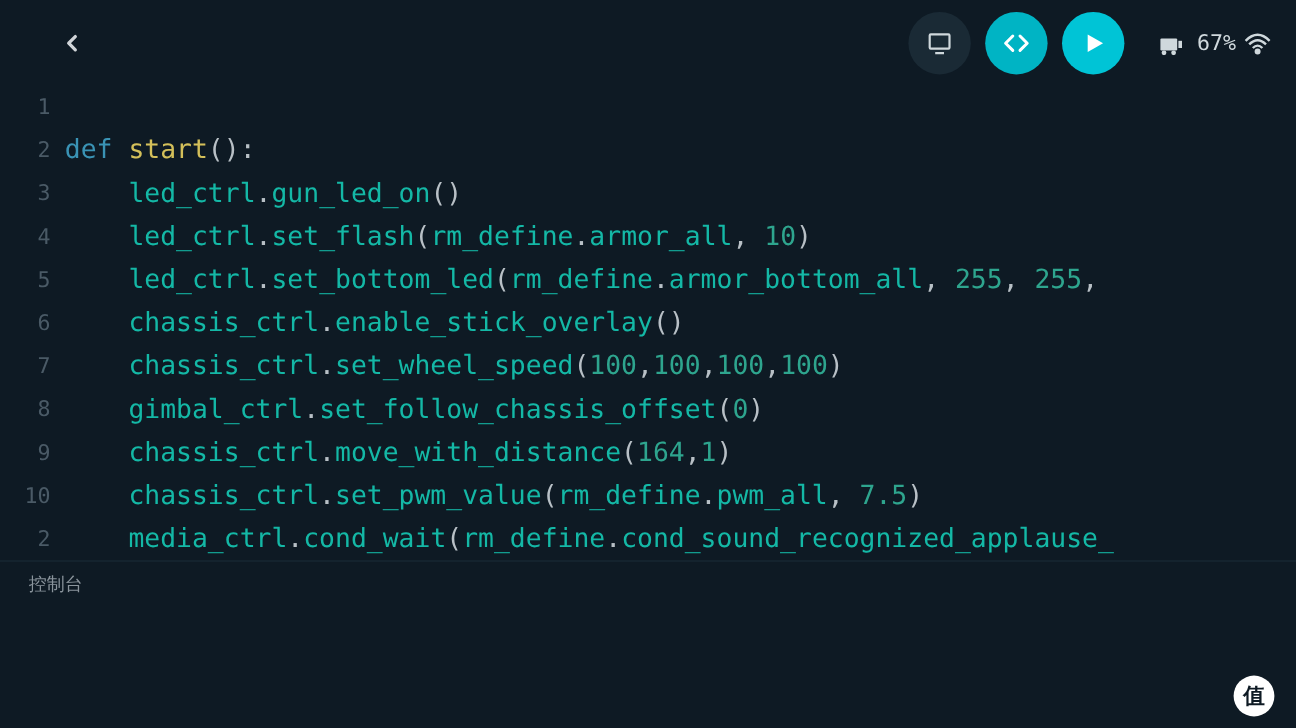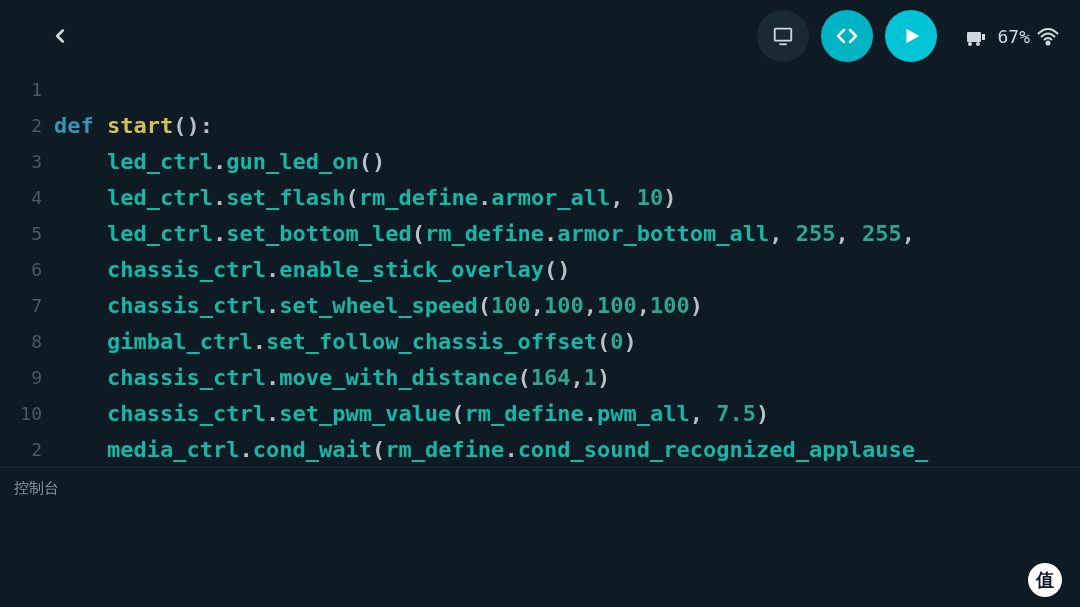--- a/index.html
+++ b/index.html
@@ -63,29 +63,29 @@
   line-height: 36px;
 }
 .gutter div { height: 36px; }
 .code {
   flex: 1;
   font-size: 22px;
   line-height: 36px;
   white-space: pre;
   overflow: hidden;
 }
-.code-line { height: 36px; font-weight: bold; }
+.code-line { height: 36px; }
 .kw { color: #3a93b5; }
 .fn { color: #d4c05a; }
 .ident { color: #14b8a6; }
 .num { color: #2ea58e; }
 .punct { color: #b8c0c6; }
 .console {
   border-top: 1px solid #1a2a35;
-  padding: 8px 14px;
+  padding: 8px 24px;
   color: #8a949c;
   font-size: 15px;
   line-height: 24px;
   font-family: Liberation Serif, serif;
 }
 .watermark {
   position: absolute;
   right: 18px;
   bottom: 10px;
   display: flex;

